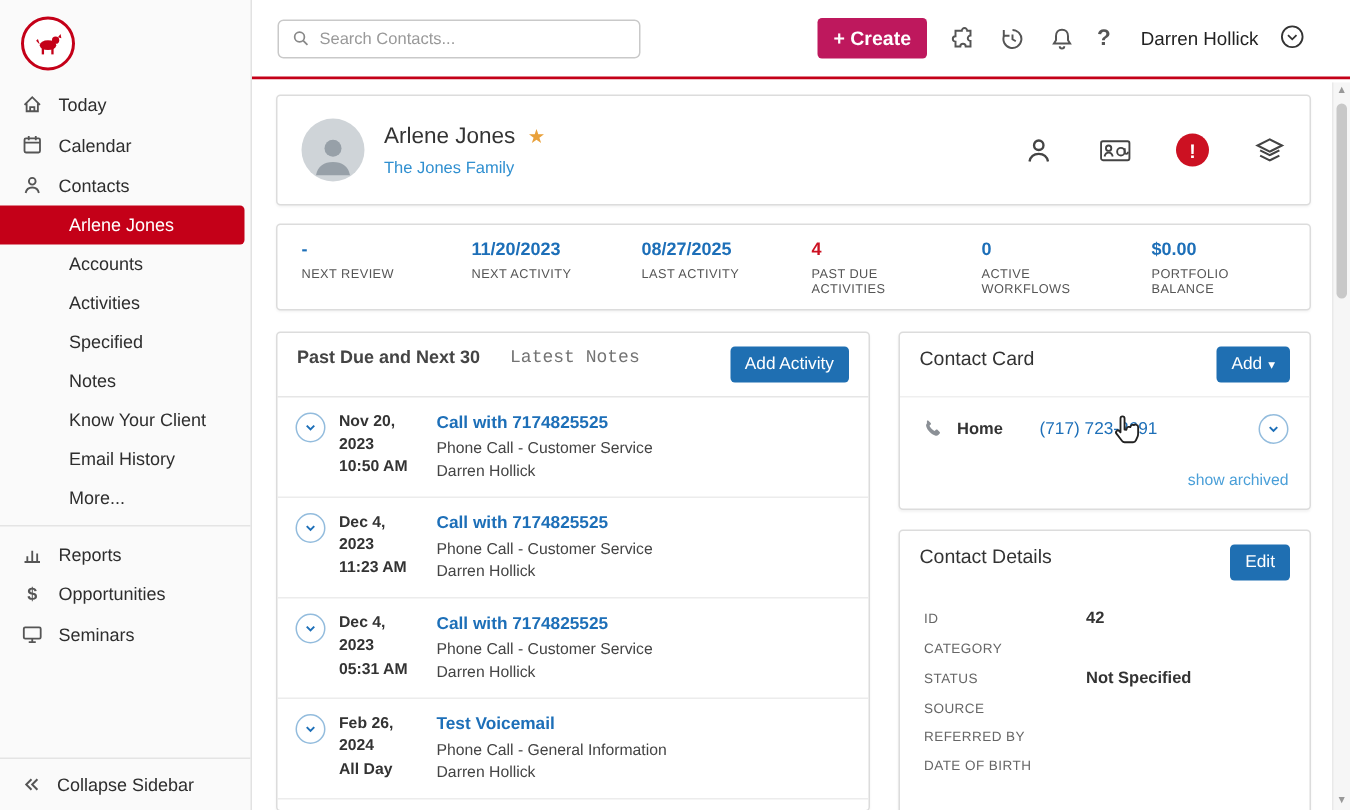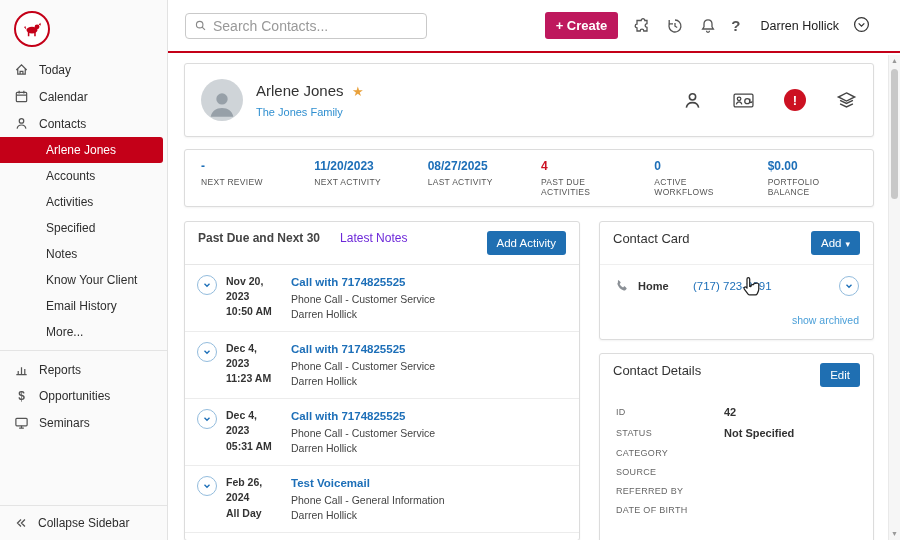--- a/index.html
+++ b/index.html
@@ -44,21 +44,21 @@
   .topbar {
     height:53px; display:flex; align-items:center; gap:14px;
     padding:0 30px 0 17px; background:#fff; border-bottom:2px solid #c40018;
   }
   .searchbox {
     width:242px; height:26px; border:1px solid #c9c9c9; border-radius:4px;
     display:flex; align-items:center; gap:6px; padding:0 8px; background:#fff;
   }
   .searchbox svg { width:13px; height:13px; stroke:#888; fill:none; stroke-width:1.4; flex:none; }
   .searchbox input {
-    border:none; outline:none; font-size:14px; color:#444; width:100%;
+    border:none; outline:none; font-size:11px; color:#444; width:100%;
     font-family:inherit; background:transparent;
   }
   .searchbox input::placeholder { color:#999; }
   .topbar-spacer { flex:1; }
   .btn-red {
     background:#be185d; color:#fff; border:none; border-radius:3px;
     font-size:13px; font-weight:bold; padding:6px 11px; cursor:pointer; font-family:inherit;
   }
   .top-icon { width:19px; height:19px; color:#555; cursor:pointer; display:flex; align-items:center; justify-content:center; }
   .top-icon svg { width:18px; height:18px; stroke:#555; fill:none; stroke-width:1.3; }
@@ -103,21 +103,21 @@
 
   .two-col { display:flex; gap:19px; align-items:flex-start; }
 
   
   .activities { width:396px; min-width:396px; min-height:320px; }
   .panel-head {
     display:flex; align-items:flex-start; padding:9px 13px; border-bottom:1px solid #e6e6e6;
   }
   .tab { font-size:12px; cursor:pointer; margin-right:20px; }
   .tab.active { color:#444; font-weight:bold; }
-  .tab.inactive { color:#6d28d9; }
+  .tab.inactive { color:#737373;font-family:Liberation Mono, monospace; }
   .btn-blue {
     margin-left:auto; background:#1f6fb2; color:#fff; border:none; border-radius:3px;
     font-size:11.5px; font-weight:normal; padding:6px 10px; cursor:pointer; font-family:inherit;
   }
   .act-row { display:flex; gap:9px; padding:9px 12px; border-bottom:1px solid #ececec; }
   .chev-circle {
     width:20px; height:20px; border-radius:50%; border:1px solid #93bcdd; flex:none;
     display:flex; align-items:center; justify-content:center; cursor:pointer; margin-top:1px;
   }
   .chev-circle svg { width:10px; height:10px; stroke:#1d6fb8; fill:none; stroke-width:1.6; }
@@ -447,26 +447,26 @@
             <div class="panel-head" style="border-bottom:none; padding-bottom:6px;">
               <span class="panel-title">Contact Details</span>
               <button class="btn-blue">Edit</button>
             </div>
             <div class="fields">
               <div class="field-row">
                 <span class="field-label">ID</span>
                 <span class="field-value">42</span>
               </div>
               <div class="field-row">
+                <span class="field-label">CATEGORY</span>
+                <span class="field-value"></span>
+              </div>
+              <div class="field-row">
                 <span class="field-label">STATUS</span>
                 <span class="field-value">Not Specified</span>
-              </div>
-              <div class="field-row">
-                <span class="field-label">CATEGORY</span>
-                <span class="field-value"></span>
               </div>
               <div class="field-row">
                 <span class="field-label">SOURCE</span>
                 <span class="field-value"></span>
               </div>
               <div class="field-row">
                 <span class="field-label">REFERRED BY</span>
                 <span class="field-value"></span>
               </div>
               <div class="field-row">

